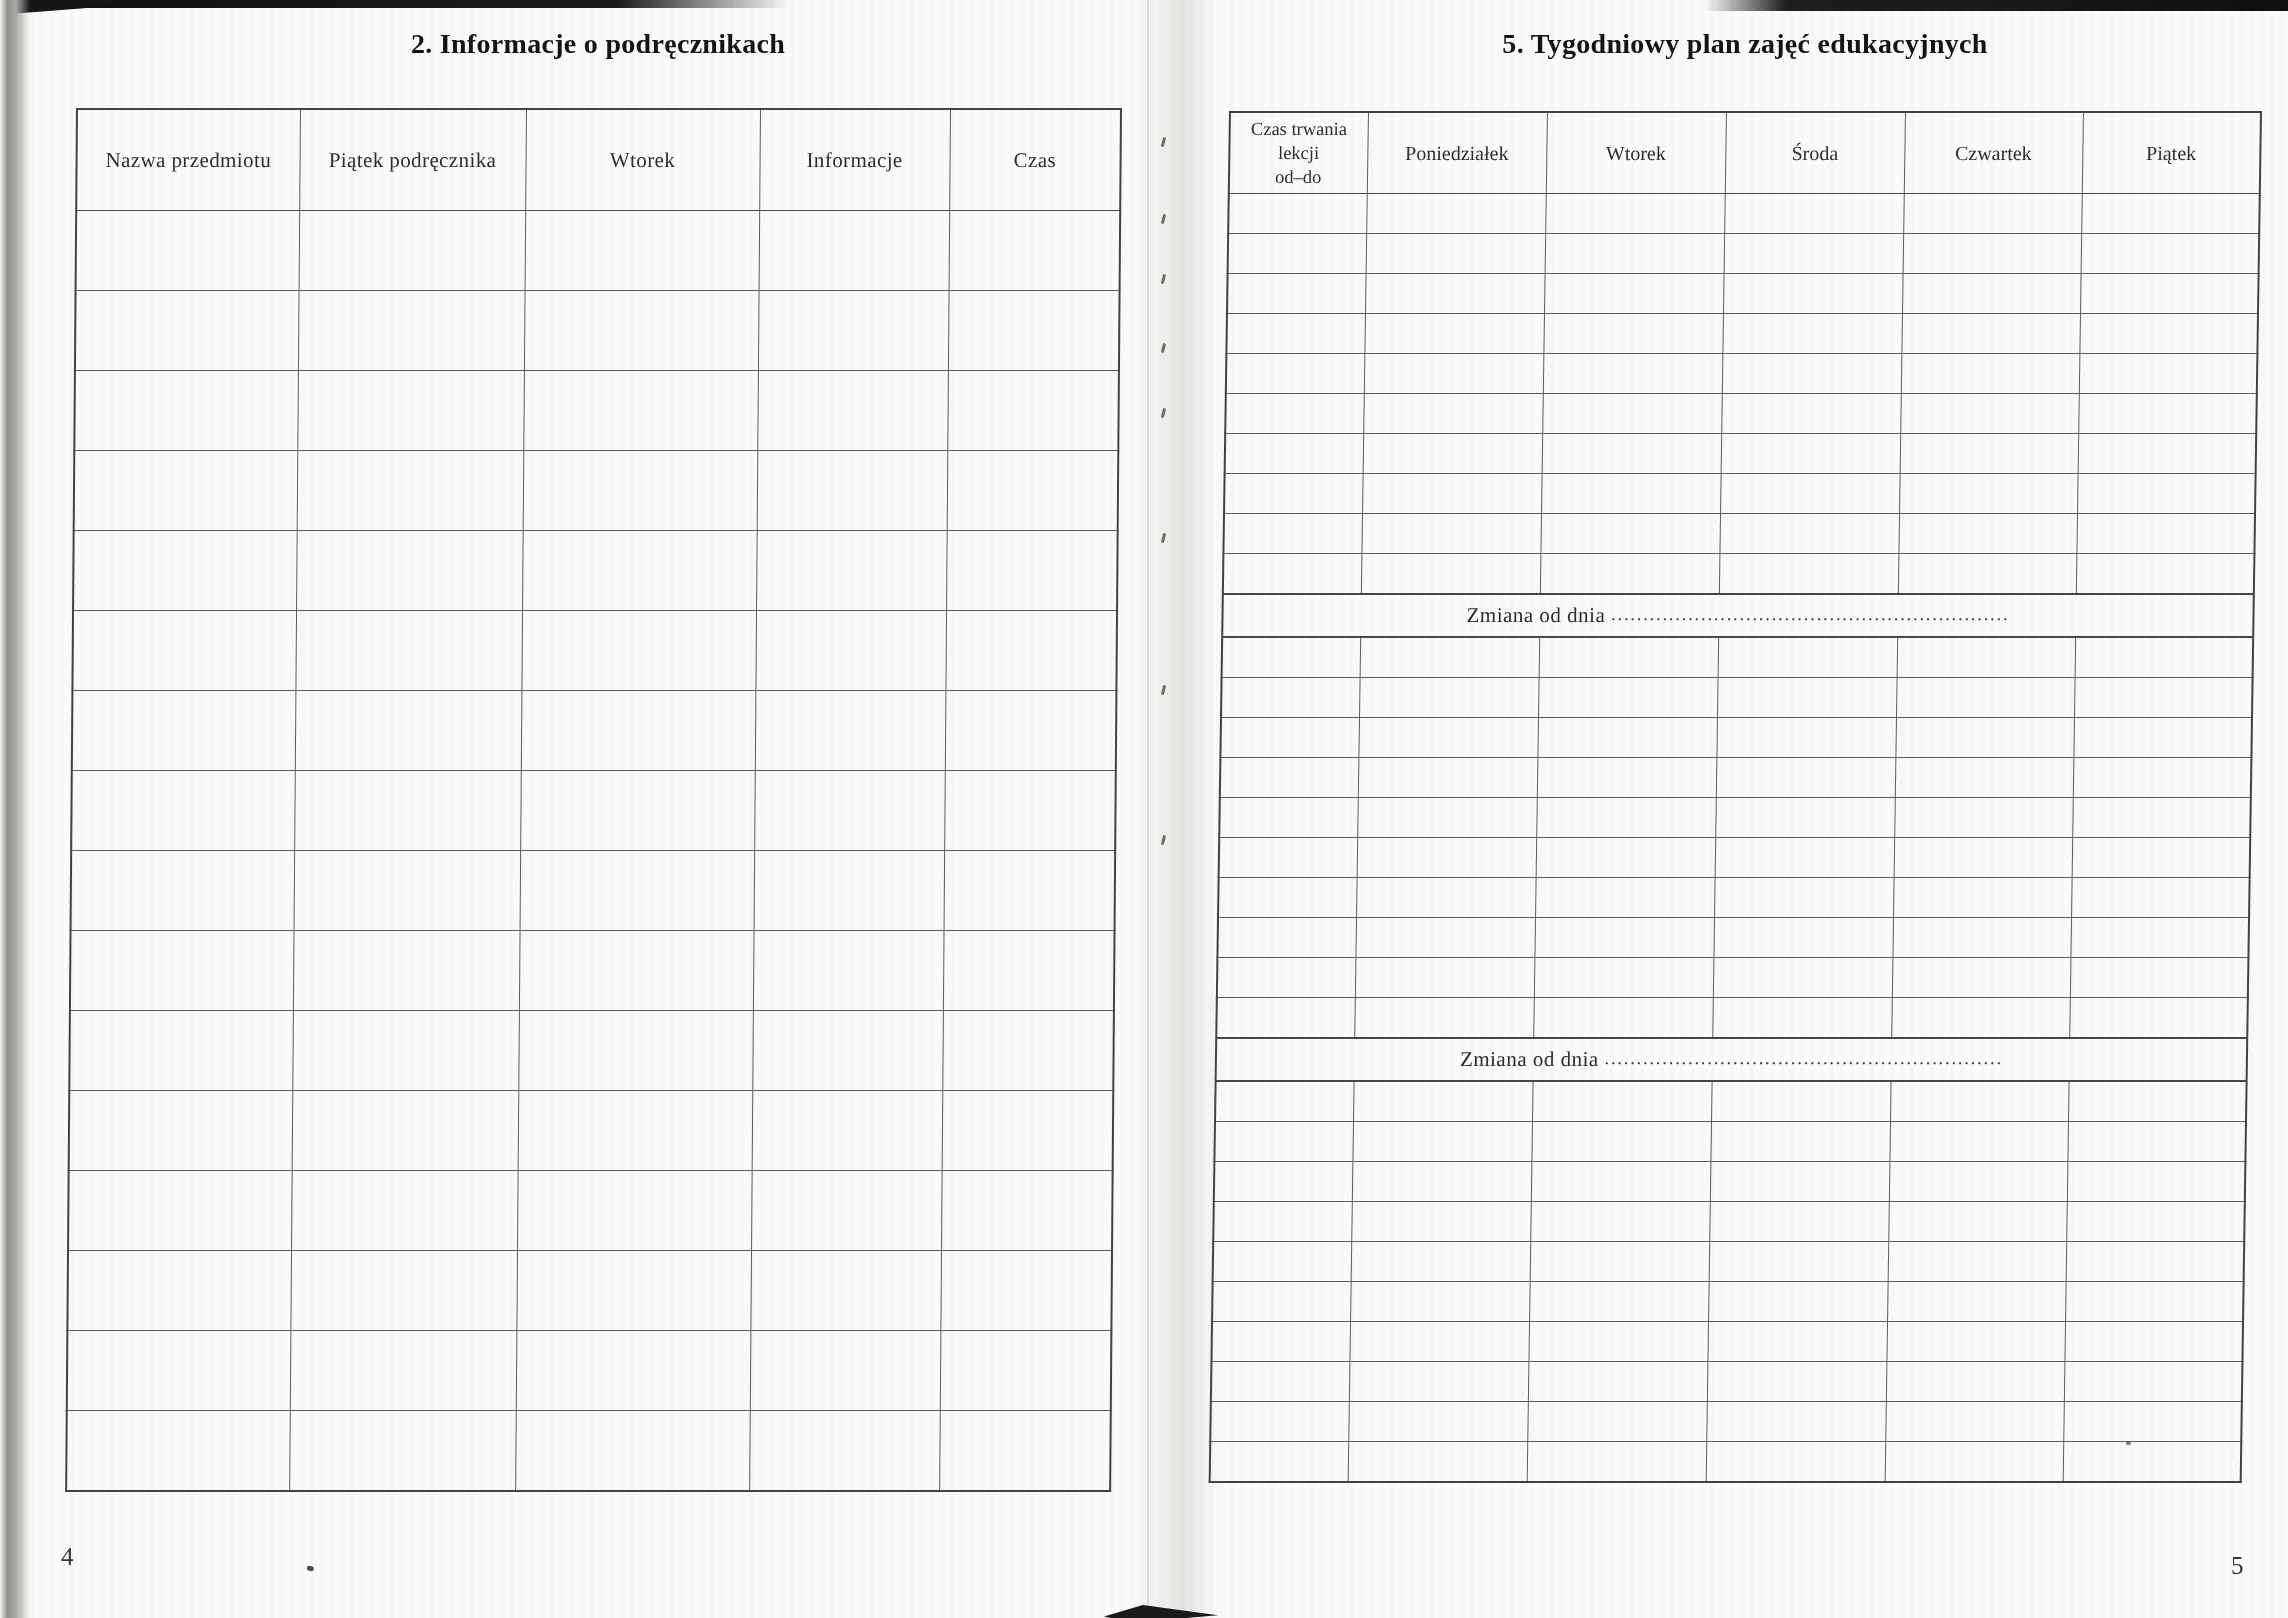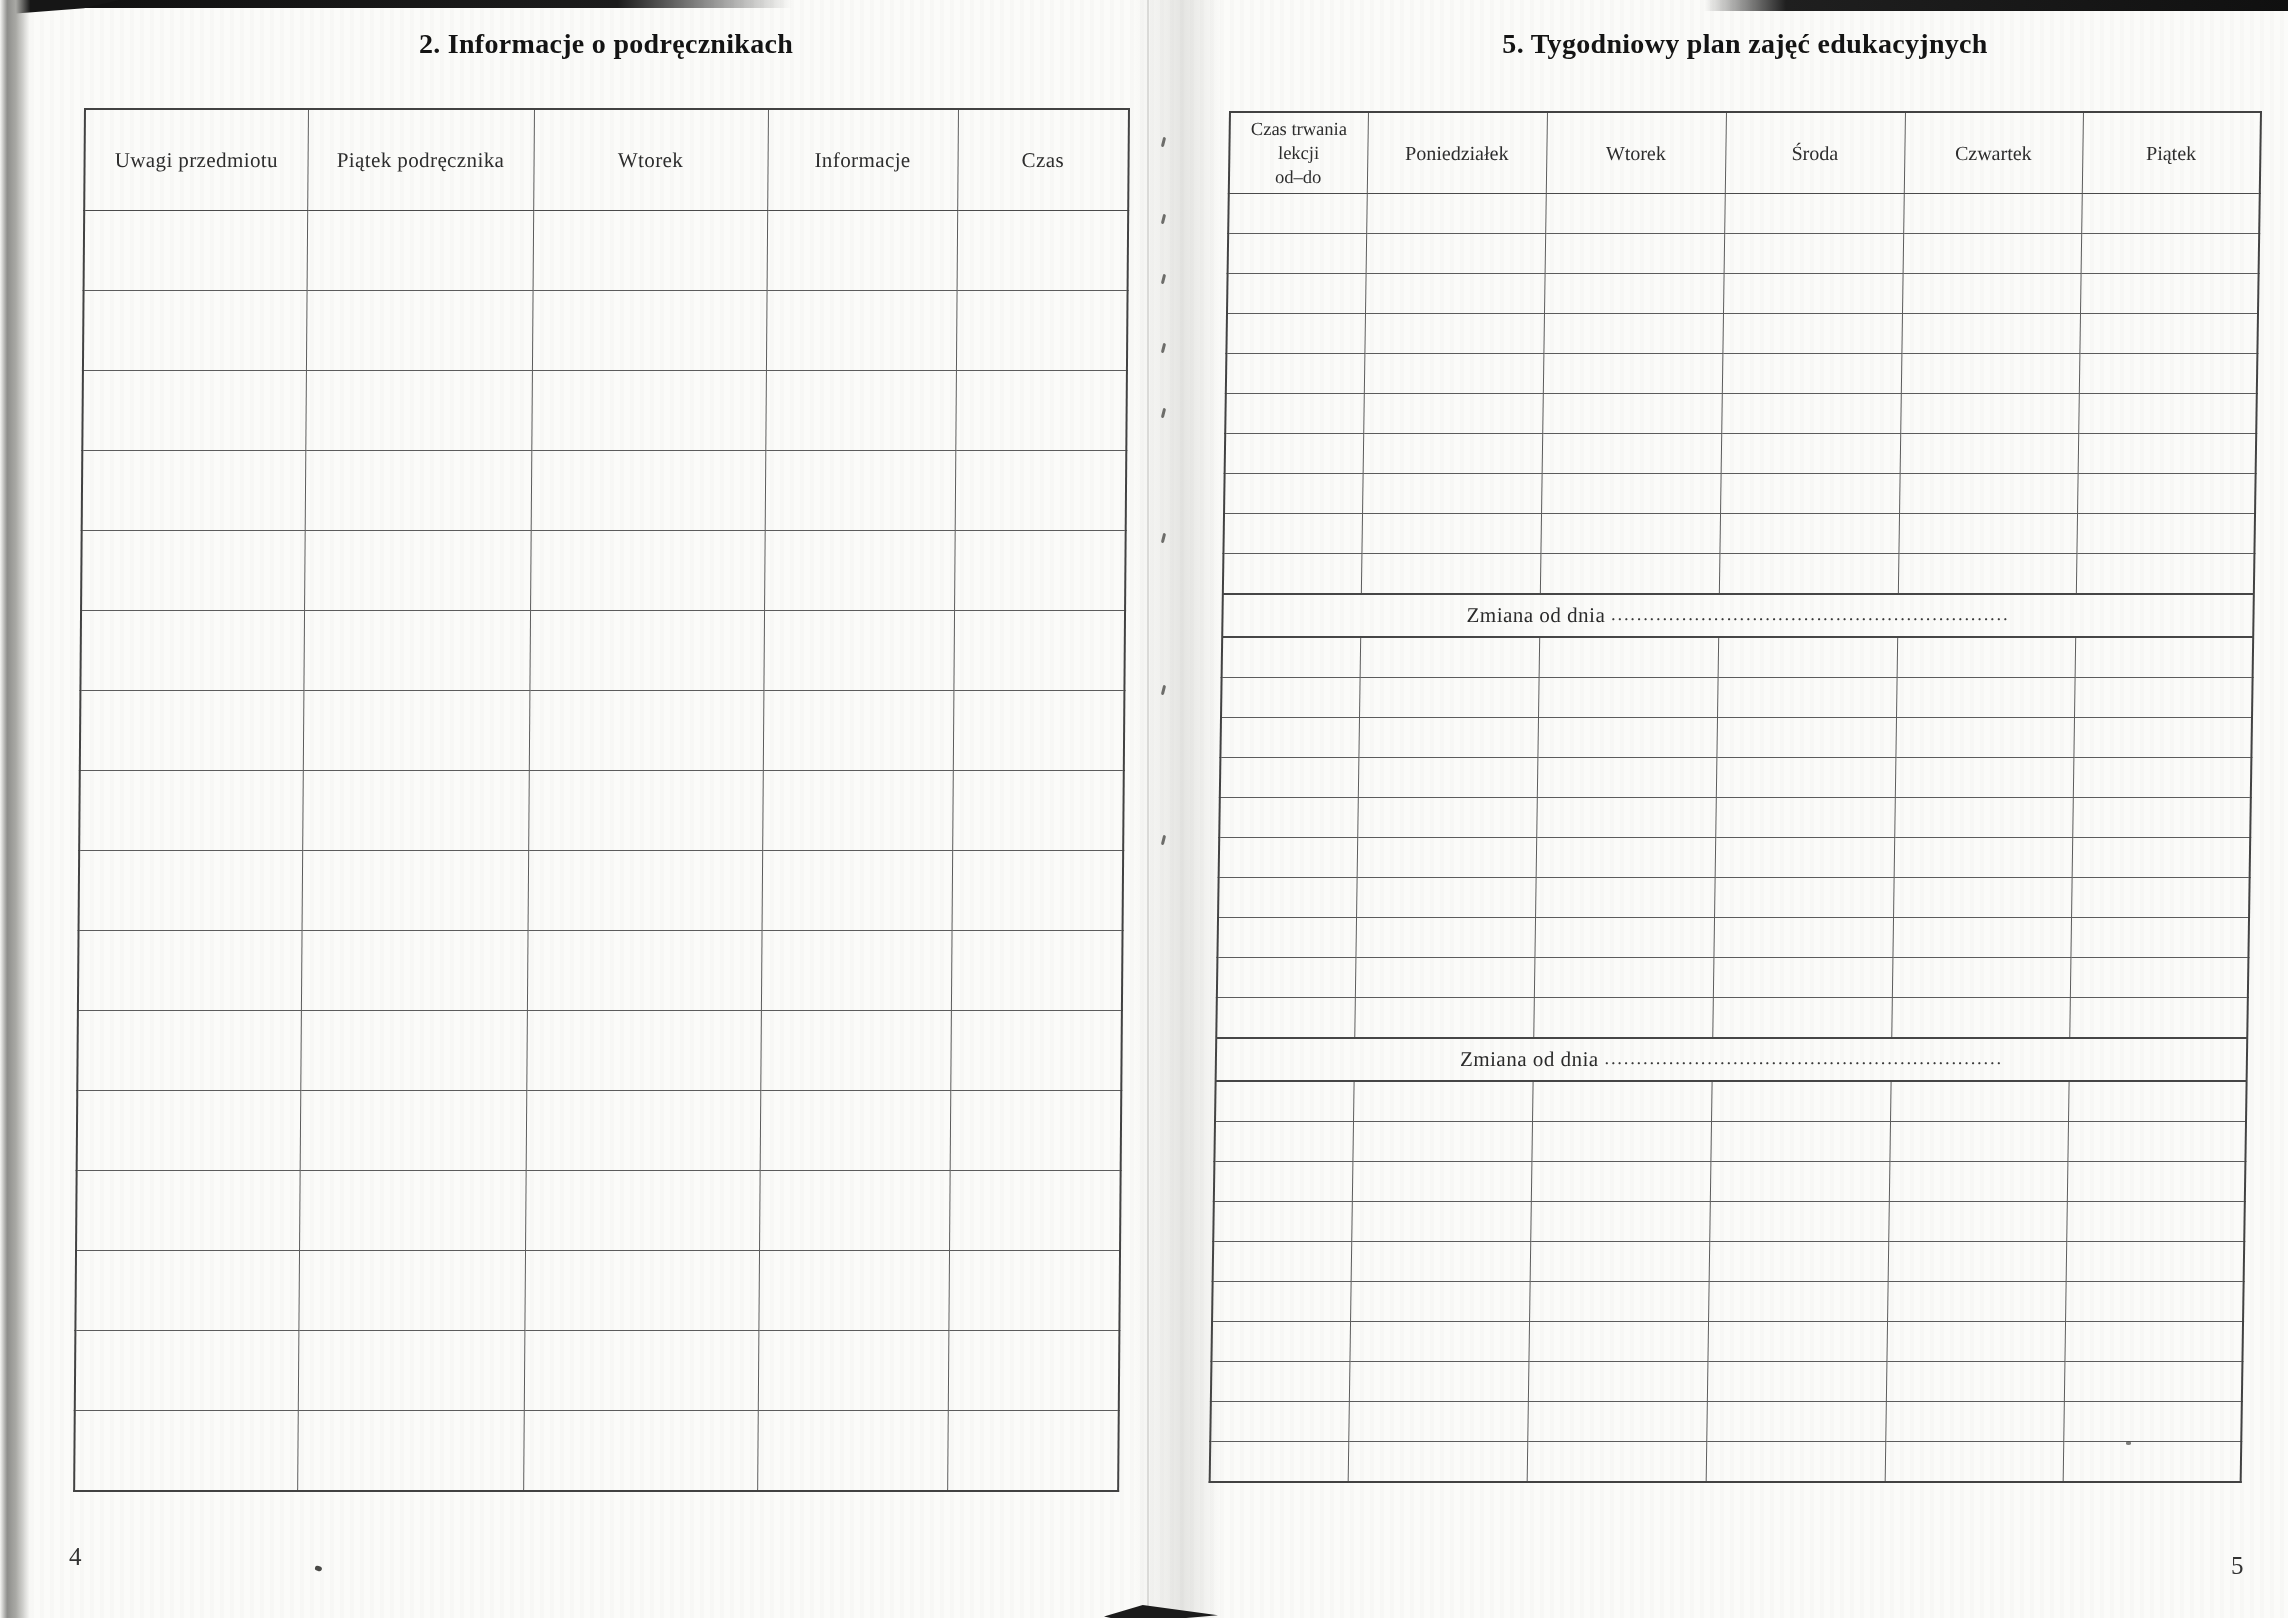--- a/index.html
+++ b/index.html
@@ -28,21 +28,21 @@
     background:linear-gradient(to right,rgba(0,0,0,0) 0,rgba(120,120,115,0.10) 38%,rgba(110,110,105,0.16) 55%,rgba(0,0,0,0) 100%);}
   .fold-line{position:absolute;left:1147px;top:0;width:1.8px;height:1619px;background:rgba(140,140,135,0.25);}
   .fold-mark{position:absolute;width:2.8px;height:10px;background:#6d6d6a;border-radius:1.8px;transform:rotate(14deg);}
   .bottom-fold{position:absolute;left:1104px;top:1605px;width:114px;height:13px;background:#1b1b1b;
     clip-path:polygon(0 88%,34% 0,100% 78%,72% 100%,6% 100%);}
   .ink-speck{position:absolute;background:#4a4a47;border-radius:50%;}
   .speck-a{left:307px;top:1566px;width:6.5px;height:4.6px;transform:rotate(18deg);}
   .speck-b{left:2126px;top:1441px;width:4.6px;height:3.7px;opacity:.7;}
 
   .page{position:absolute;top:0;height:1619px;}
-  .page-left{left:8px;width:1181px;}
+  .page-left{left:0;width:1181px;}
   .page-right{left:1181px;width:1108px;}
 
   .title{position:absolute;margin:0;font-size:28px;font-weight:bold;color:#141414;
     text-align:center;letter-spacing:0.3px;white-space:nowrap;}
   .title-left{left:76px;top:28px;width:1044px;}
   .title-right{left:48px;top:28px;width:1032px;}
 
   table.tbl{border-collapse:collapse;table-layout:fixed;position:absolute;background:transparent;}
   table.tbl th,table.tbl td{border:1.4px solid #5c5c5c;padding:0;font-weight:normal;}
   table.tbl{border:2.8px solid #424242;}
@@ -80,21 +80,21 @@
     <table class="tbl textbook" id="textbook-table">
         <colgroup>
           <col style="width: 223px;">
           <col style="width: 226px;">
           <col style="width: 234px;">
           <col style="width: 190px;">
           <col style="width: 171px;">
         </colgroup>
         <tbody>
           <tr>
-            <th>Uwagi przedmiotu</th>
+            <th>Nazwa przedmiotu</th>
             <th>Piątek podręcznika</th>
             <th>Wtorek</th>
             <th>Informacje</th>
             <th>Czas</th>
           </tr>
           <tr>
             <td></td>
             <td></td>
             <td></td>
             <td></td>

